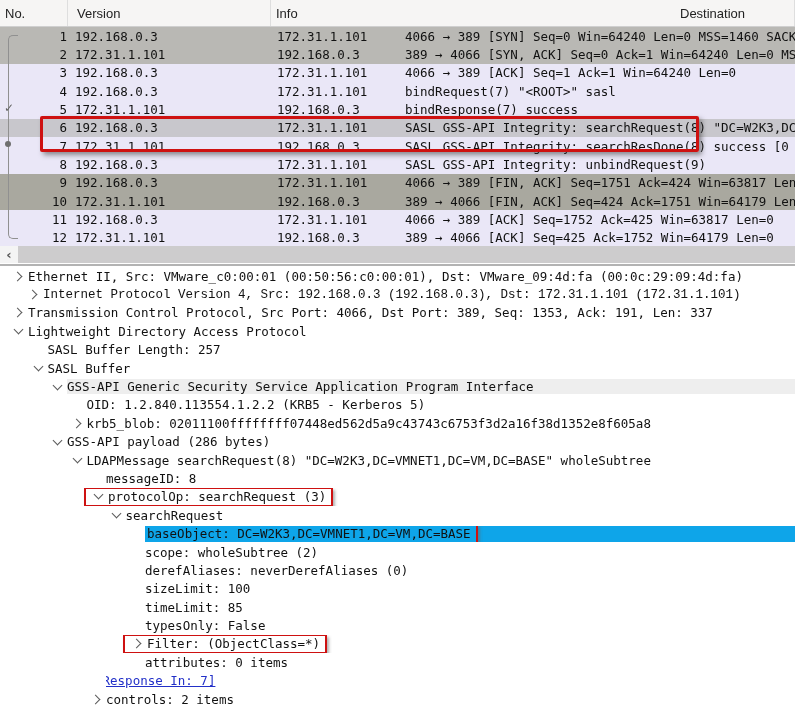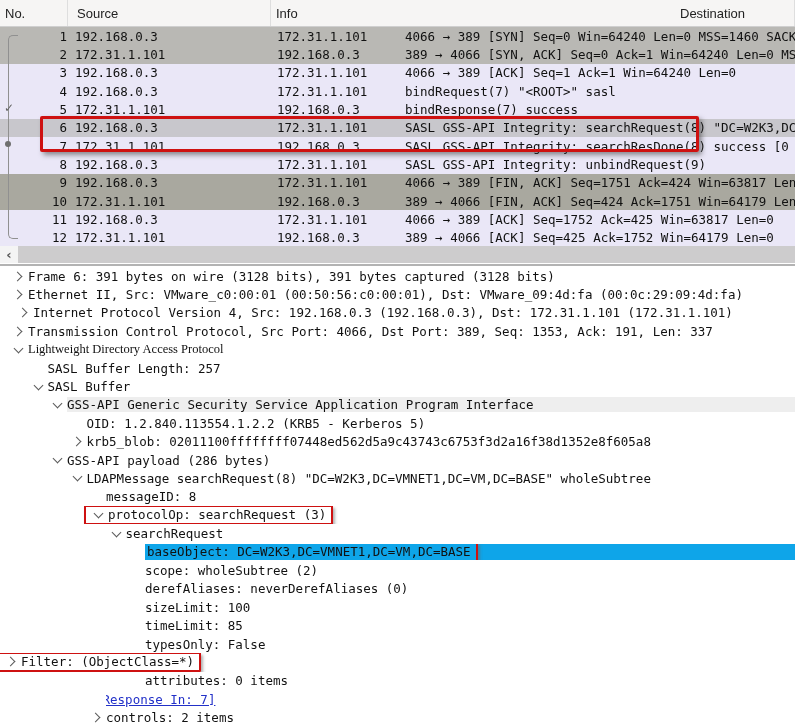--- a/index.html
+++ b/index.html
@@ -56,21 +56,21 @@
   .dlink{color:#2230c8;text-decoration:underline;margin-left:-11px;}
 </style>
 </head>
 <body>
 
 <div id="app">
 
   <div id="plist">
     <div id="plheader">
         <div class="hcell" style="flex: 0 0 68px; padding-left: 5px;">No.</div>
-        <div class="hcell" style="flex: 0 0 203px; padding-left: 9px;">Source</div>
+        <div class="hcell" style="flex: 0 0 203px; padding-left: 9px;">Version</div>
         <div class="hcell" style="flex: 1 1 0%; border-right: none; padding-left: 5px;">Info</div>
         <div class="hcell" style="flex: 0 0 121px; padding-left: 6px;">Destination</div>
       </div>
     <div id="plrows">
         <div class="plrow row-gray1">
           <span class="no">1</span>
           <span class="src">192.168.0.3</span>
           <span class="dst">172.31.1.101</span>
           <span class="inf">4066 → 389 [SYN] Seq=0 Win=64240 Len=0 MSS=1460 SACK_PERM</span>
         </div>
@@ -151,48 +151,40 @@
     <div class="btn">‹</div>
   </div>
   <div id="pane-divider"></div>
 
   <div id="dtree">
       <div class="drow" style="padding-left: 9px;">
         <span class="chslot">
           <span class="chv collapsed"></span>
         </span>
         <span class="dcontent">
-          <span>Frame 6: 391 bytes on wire (3128 bits), 391 bytes captured (3128 bits)</span>
+          <span>Ethernet II, Src: VMware_c0:00:01 (00:50:56:c0:00:01), Dst: VMware_09:4d:fa (00:0c:29:09:4d:fa)</span>
+        </span>
+      </div>
+      <div class="drow" style="padding-left: 24px; font-family: Liberation Mono, monospace;">
+        <span class="chslot">
+          <span class="chv collapsed"></span>
+        </span>
+        <span class="dcontent">
+          <span>Internet Protocol Version 4, Src: 192.168.0.3 (192.168.0.3), Dst: 172.31.1.101 (172.31.1.101)</span>
         </span>
       </div>
       <div class="drow" style="padding-left: 9px;">
         <span class="chslot">
           <span class="chv collapsed"></span>
         </span>
         <span class="dcontent">
-          <span>Ethernet II, Src: VMware_c0:00:01 (00:50:56:c0:00:01), Dst: VMware_09:4d:fa (00:0c:29:09:4d:fa)</span>
-        </span>
-      </div>
-      <div class="drow" style="padding-left: 14px;">
-        <span class="chslot">
-          <span class="chv collapsed"></span>
-        </span>
-        <span class="dcontent">
-          <span>Internet Protocol Version 4, Src: 192.168.0.3 (192.168.0.3), Dst: 172.31.1.101 (172.31.1.101)</span>
+          <span>Transmission Control Protocol, Src Port: 4066, Dst Port: 389, Seq: 1353, Ack: 191, Len: 337</span>
         </span>
       </div>
       <div class="drow" style="padding-left: 9px;">
-        <span class="chslot">
-          <span class="chv collapsed"></span>
-        </span>
-        <span class="dcontent">
-          <span>Transmission Control Protocol, Src Port: 4066, Dst Port: 389, Seq: 1353, Ack: 191, Len: 337</span>
-        </span>
-      </div>
-      <div class="drow" style="padding-left: 9px; font-family: Liberation Serif, serif;">
         <span class="chslot">
           <span class="chv expanded"></span>
         </span>
         <span class="dcontent">
           <span>Lightweight Directory Access Protocol</span>
         </span>
       </div>
       <div class="drow" style="padding-left: 28.5px;">
         <span class="chslot"></span>
         <span class="dcontent">
@@ -299,21 +291,21 @@
         <span class="dcontent">
           <span>timeLimit: 85</span>
         </span>
       </div>
       <div class="drow" style="padding-left: 126px;">
         <span class="chslot"></span>
         <span class="dcontent">
           <span>typesOnly: False</span>
         </span>
       </div>
-      <div class="drow" style="">
+      <div class="drow" style="padding-left: 126px;">
         <span class="box-red">
           <span class="chslot">
             <span class="chv collapsed"></span>
           </span>
           <span>Filter: (ObjectClass=*)</span>
         </span>
         <span class="dcontent"></span>
       </div>
       <div class="drow" style="padding-left: 126px;">
         <span class="chslot"></span>

